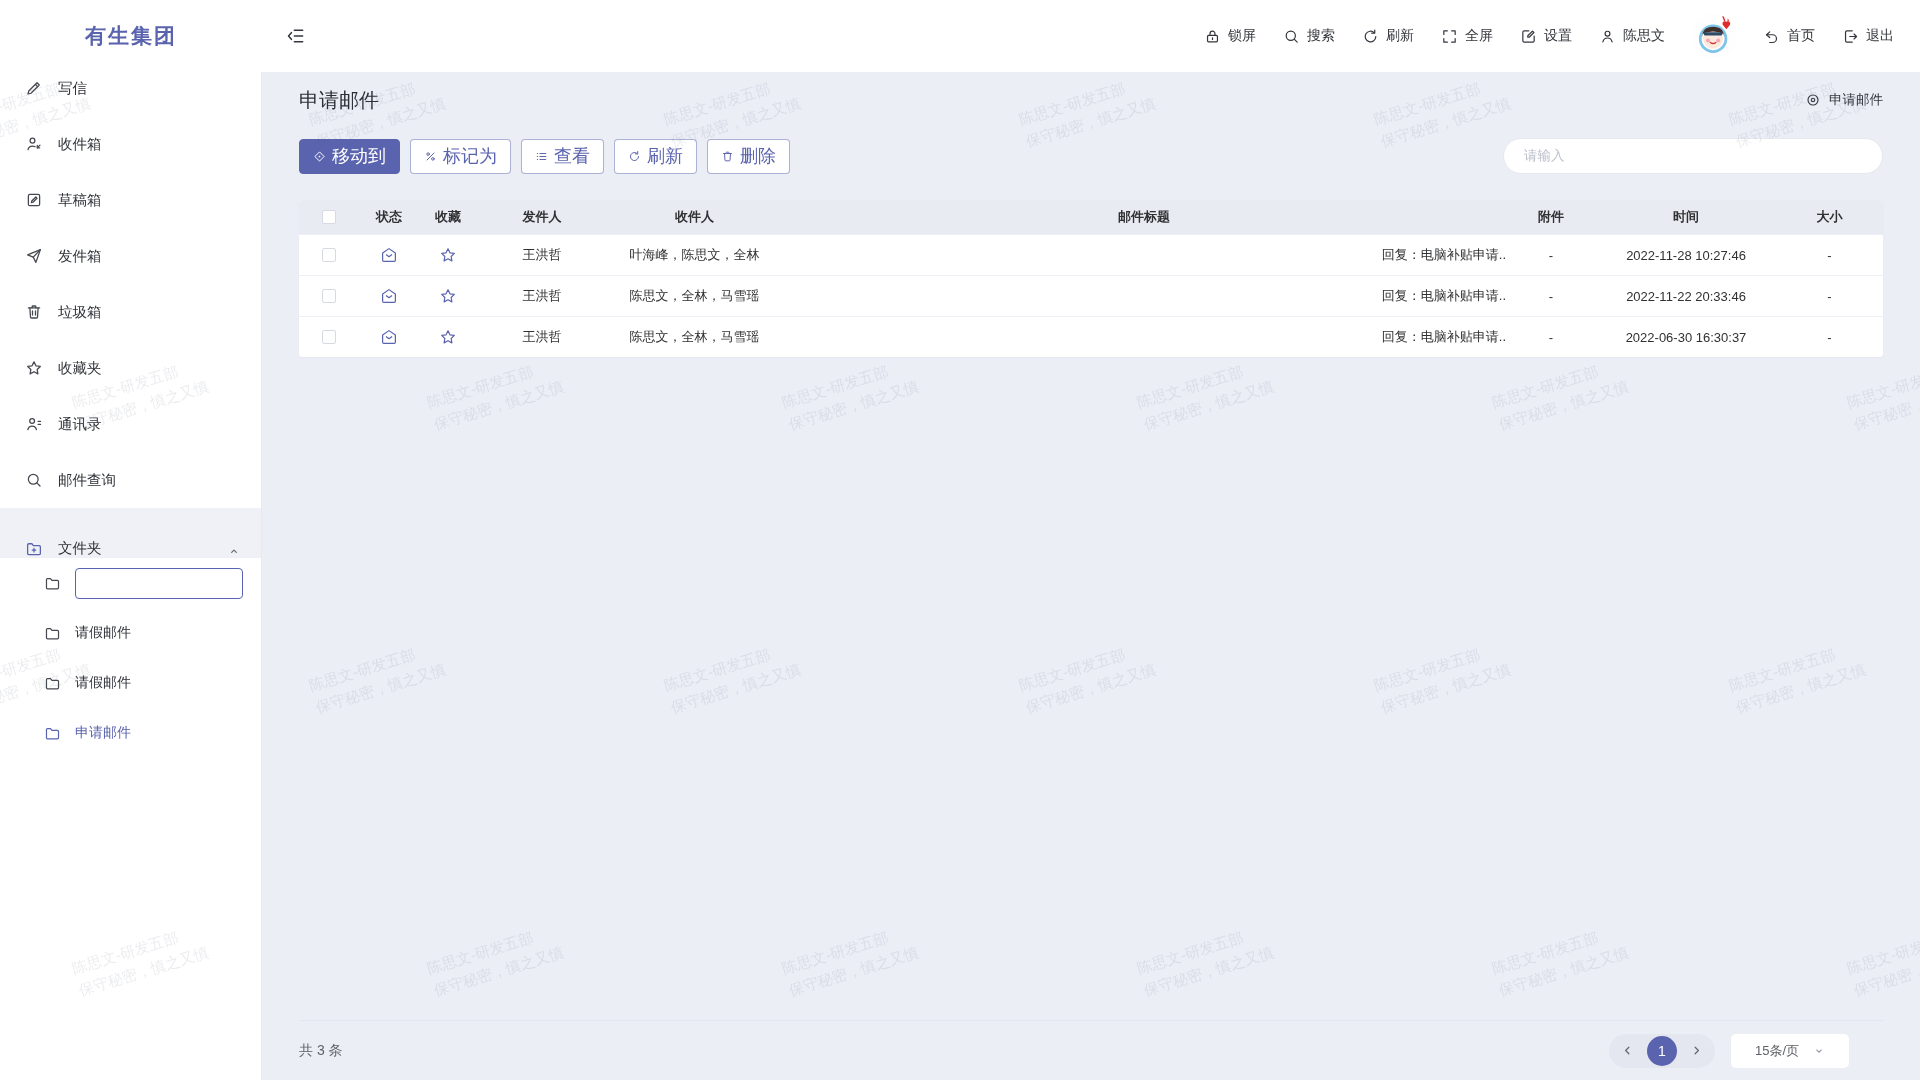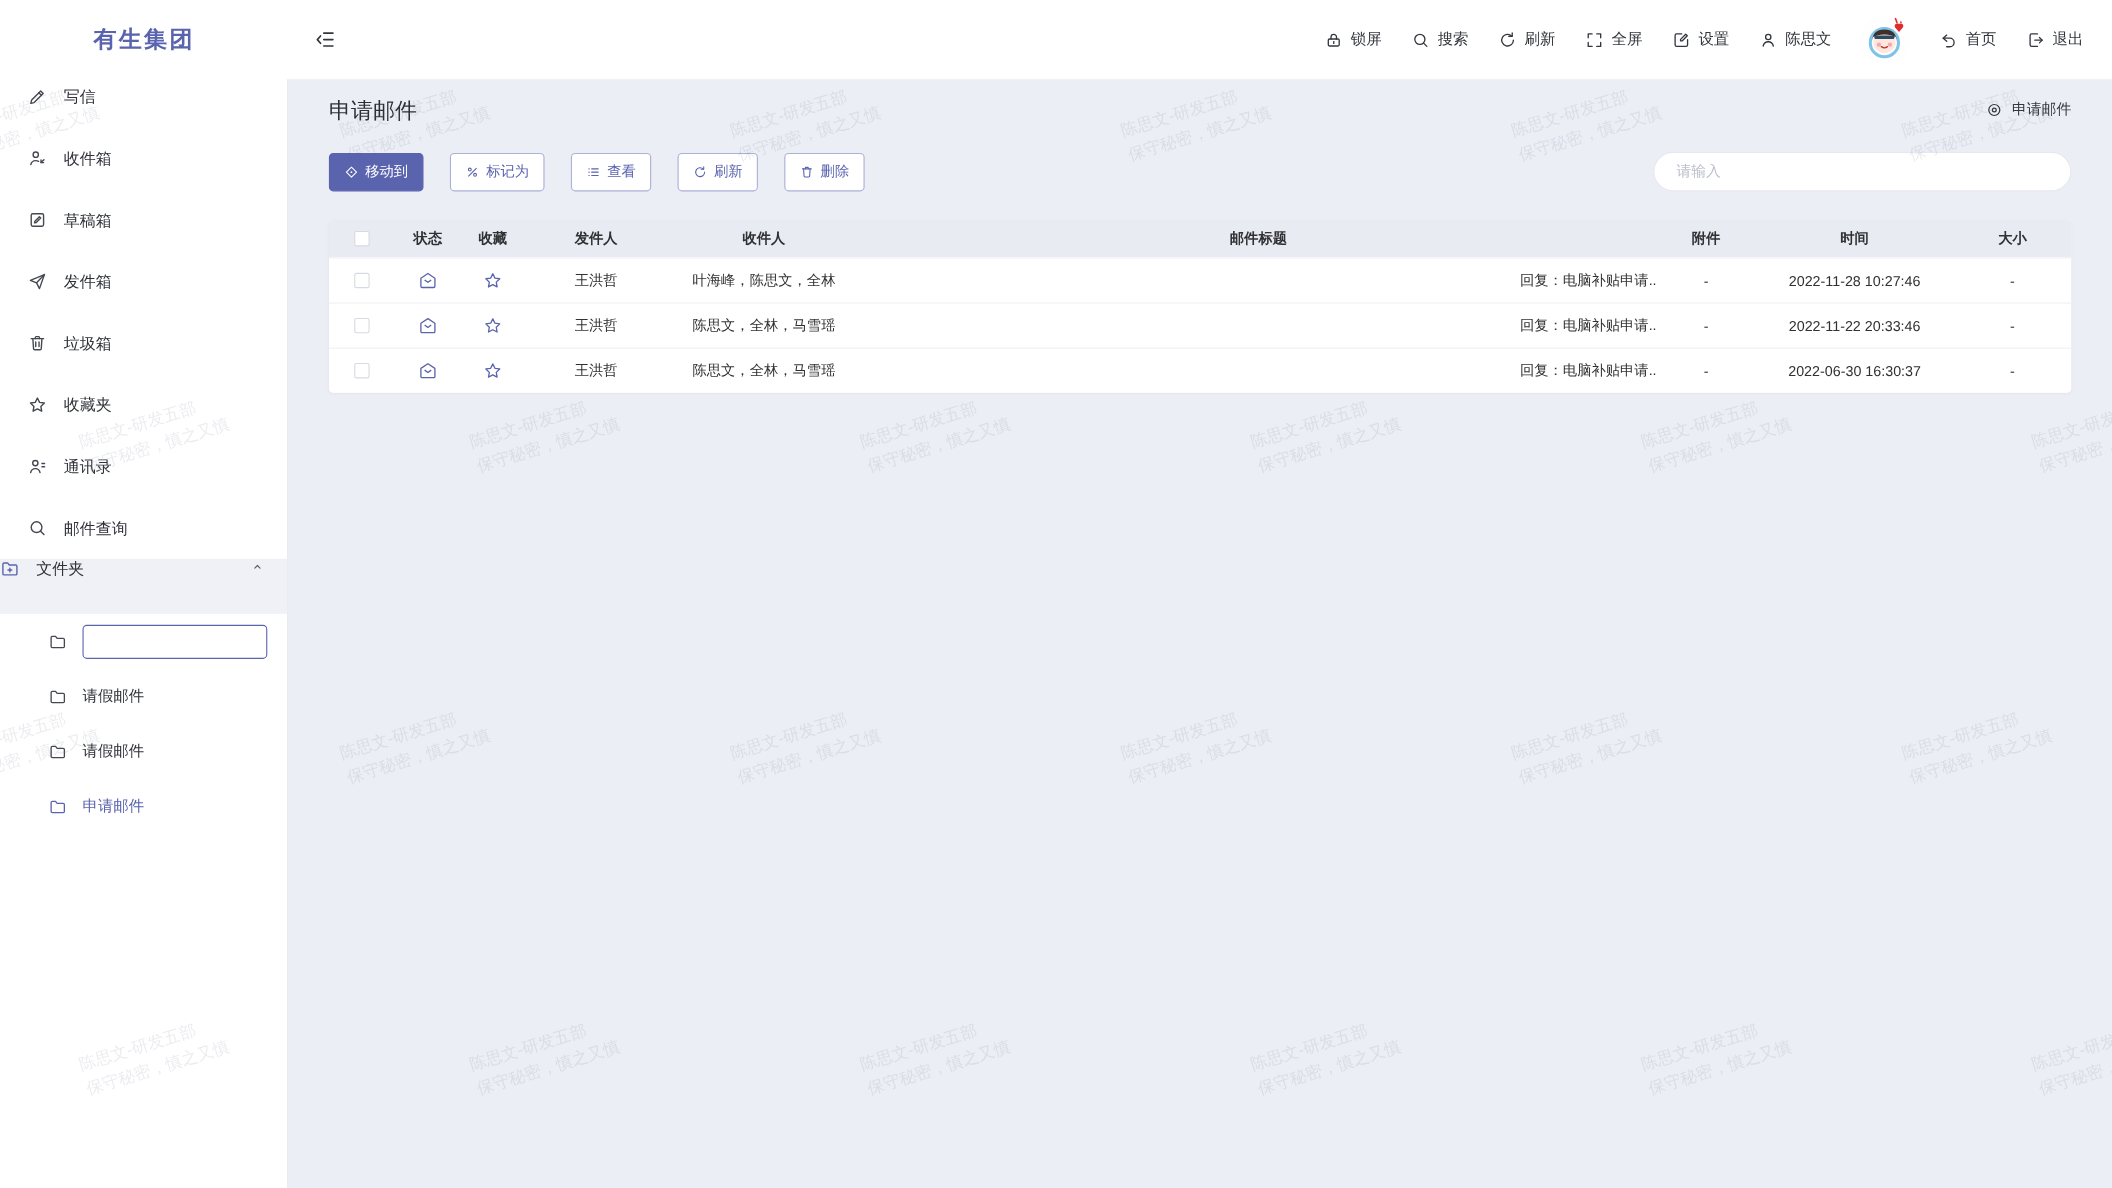--- a/index.html
+++ b/index.html
@@ -34,22 +34,22 @@
   .sidebar {
     position: absolute; left: 0; top: 60px; bottom: 0; width: 262px;
     background: #fff; border-right: 1px solid #e7e9f2; z-index: 3;
   }
   .side-item {
     height: 56px; display: flex; align-items: center; gap: 15px;
     padding-left: 25px; font-size: 14.5px; color: #2f3238; cursor: pointer;
   }
   .side-item .ic { color: #45484f; }
   .folder-head {
-    height: 50px; background: #eff1f7; display: flex; align-items: flex-start;
-    gap: 15px; font-size: 14.5px; cursor: pointer; position: relative;
+    height: 50px; background: #eff1f7; display: flex; align-items: flex-end;
+    gap: 15px; padding-left: 25px; font-size: 14.5px; cursor: pointer; position: relative;
   }
   .folder-head .ic { color: #5a63ae; }
   .folder-head .chev { position: absolute; right: 20px; color: #606670; }
   .folder-child {
     height: 50px; display: flex; align-items: center; gap: 14px;
     padding-left: 44px; font-size: 14px; color: #2f3238; cursor: pointer;
   }
   .folder-child .ic { color: #45484f; }
   .folder-child.selected, .folder-child.selected .ic { color: #5a63ae; }
   .folder-input {
@@ -66,24 +66,24 @@
   .page-head {
     margin-top: 8px; height: 64px; display: flex; align-items: center;
     justify-content: space-between;
   }
   .page-title { font-size: 20px; font-weight: 500; color: #2c2f36; }
   .breadcrumb { display: flex; align-items: center; gap: 8px; font-size: 13.5px; color: #34373d; }
   .breadcrumb .ic { color: #34373d; }
 
   .toolbar-row { display: flex; align-items: center; margin-top: 6px; }
   .btn {
-    height: 35px; padding: 0 13px; border-radius: 4px; font-size: 13px;
+    height: 35px; padding: 0 13px; border-radius: 4px; font-size: 18px;
     display: flex; align-items: center; gap: 6px; cursor: pointer;
     border: 1px solid rgba(90, 99, 174, .5); background: #fff; color: #5a63ae;
-    margin-right: 24px; white-space: nowrap; font-family: inherit;
+    margin-right: 10px; white-space: nowrap; font-family: inherit;
   }
   .btn.primary { background: #5a63ae; border-color: #5a63ae; color: #fff; }
   .search-input {
     margin-left: auto; width: 380px; height: 36px; border-radius: 18px;
     border: 1px solid #e6e8f1; background: #fff; outline: none;
     padding: 0 20px; font-size: 13.5px; color: #303133;
     font-family: Liberation Serif, serif;
   }
   .search-input::placeholder { color: #bcc0cc; }
 
@@ -515,20 +515,46 @@
       <div class="cell-c">陈思文，全林，马雪瑶</div>
       <div class="cell-subject">回复：电脑补贴申请..</div>
       <div class="cell-c">-</div>
       <div class="cell-c">2022-06-30 16:30:37</div>
       <div class="cell-c">-</div>
     </div>
   </div>
 
   <div class="flex-spacer"></div>
 
+  <div class="footer-row">
+    <span class="total-text">共 3 条</span>
+    <div class="pager-group">
+      <div class="pager-pill">
+        <span class="pg-arrow">
+          <svg width="13" height="13" viewBox="0 0 24 24" fill="none" stroke="currentColor" stroke-width="2.2" stroke-linecap="round" stroke-linejoin="round">
+            <path d="M14.5 6 8.5 12l6 6"></path>
+          </svg>
+        </span>
+        <span class="page-circle">1</span>
+        <span class="pg-arrow">
+          <svg width="13" height="13" viewBox="0 0 24 24" fill="none" stroke="currentColor" stroke-width="2.2" stroke-linecap="round" stroke-linejoin="round">
+            <path d="M9.5 6l6 6-6 6"></path>
+          </svg>
+        </span>
+      </div>
+      <div class="page-size">
+        <span>15条/页</span>
+        <span>
+          <svg width="12" height="12" viewBox="0 0 24 24" fill="none" stroke="#9aa0ab" stroke-width="2.2" stroke-linecap="round" stroke-linejoin="round">
+            <path d="M7.5 10l4.5 4.5L16.5 10"></path>
+          </svg>
+        </span>
+      </div>
+    </div>
+  </div>
 </main>
 
 <div id="wm-layer">
     <div class="wm" style="left: -45px; top: 88px;">
       <div>陈思文-研发五部</div>
       <div>保守秘密，慎之又慎</div>
     </div>
     <div class="wm" style="left: 310px; top: 88px;">
       <div>陈思文-研发五部</div>
       <div>保守秘密，慎之又慎</div>

